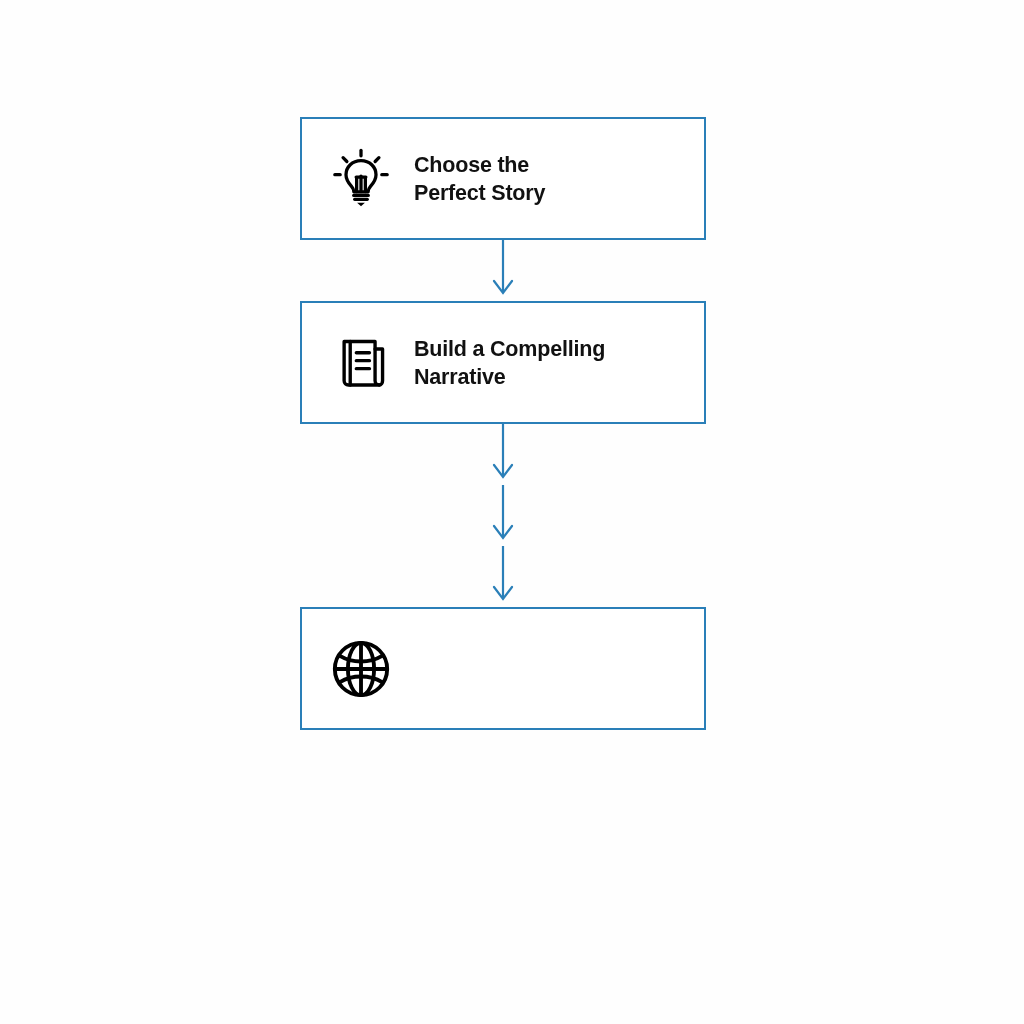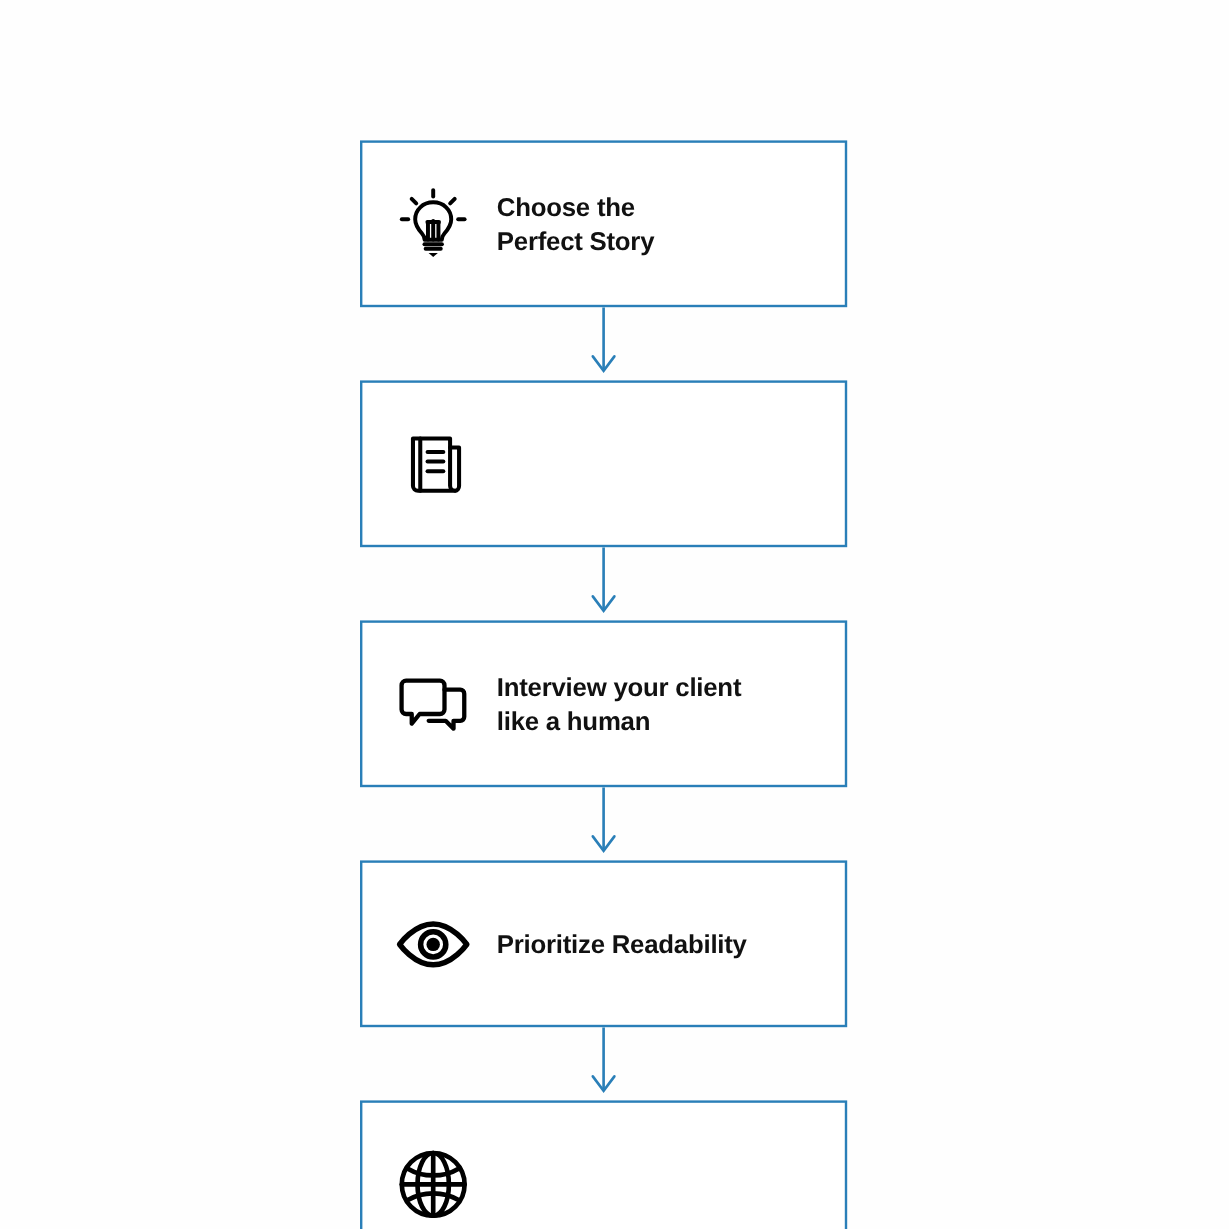--- a/index.html
+++ b/index.html
@@ -17,21 +17,21 @@
   #flowchart {
     position: absolute;
     left: 300px;
     top: 117px;
     width: 406px;
   }
 
   .step-row {
     position: relative;
     width: 406px;
-    height: 139px;
+    height: 123px;
     box-sizing: border-box;
     border: 2px solid #2a7fb8;
     background: #ffffff;
     display: flex;
     align-items: center;
   }
 
   .step-icon {
     width: 112px;
     min-width: 112px;
@@ -107,57 +107,39 @@
     <div class="step-icon">
       <svg width="60" height="60" viewBox="0 0 64 64" fill="none" stroke="#000000" stroke-width="3.6" stroke-linecap="round" stroke-linejoin="round">
         <path d="M14 9 L47 9 L47 51 C47 53.5 49 55.5 51.5 55.5 L18.5 55.5 C16 55.5 14 53.5 14 51 Z"></path>
         <path d="M47 17 L55 17 L55 51 C55 53.5 53.5 55.5 51.5 55.5"></path>
         <path d="M20.5 9 L20.5 55.5"></path>
         <line x1="27" y1="21" x2="41" y2="21"></line>
         <line x1="27" y1="29.5" x2="41" y2="29.5"></line>
         <line x1="27" y1="38" x2="41" y2="38"></line>
       </svg>
     </div>
+    <div class="step-label">Build a Compelling
+Narrative</div>
   </div>
 
   <div class="connector">
     <svg width="406" height="61" viewBox="0 0 406 61" fill="none" stroke="#2a7fb8" stroke-width="2.2" stroke-linecap="butt">
       <line x1="203" y1="0" x2="203" y2="52"></line>
       <polyline points="194,41 203,53 212,41" stroke-linejoin="miter" stroke-linecap="round"></polyline>
     </svg>
   </div>
 
-  <div class="step-row">
-    <div class="step-icon">
-      <svg width="64" height="54" viewBox="0 0 68 54" fill="none" stroke="#000000" stroke-width="3.8" stroke-linecap="round" stroke-linejoin="round">
-        <path d="M44 14 L58 14 C60 14 61.5 15.5 61.5 17.5 L61.5 38 C61.5 40 60 41.5 58 41.5 L52 41.5 L52 48.5 L45 41.5 L30 41.5"></path>
-        <path d="M10 6 L40 6 C42.2 6 44 7.8 44 10 L44 31.5 C44 33.7 42.2 35.5 40 35.5 L22 35.5 L15 44 L15 35.5 L10 35.5 C7.8 35.5 6 33.7 6 31.5 L6 10 C6 7.8 7.8 6 10 6 Z"></path>
-      </svg>
-    </div>
-    <div class="step-label">Interview your client
-like a human</div>
-  </div>
 
   <div class="connector">
     <svg width="406" height="61" viewBox="0 0 406 61" fill="none" stroke="#2a7fb8" stroke-width="2.2" stroke-linecap="butt">
       <line x1="203" y1="0" x2="203" y2="52"></line>
       <polyline points="194,41 203,53 212,41" stroke-linejoin="miter" stroke-linecap="round"></polyline>
     </svg>
   </div>
 
-  <div class="step-row">
-    <div class="step-icon">
-      <svg width="68" height="42" viewBox="0 0 68 42" fill="none">
-        <path d="M34 4 C50 4 62 21 62 21 C62 21 50 38 34 38 C18 38 6 21 6 21 C6 21 18 4 34 4 Z" stroke="#000000" stroke-width="4.6" stroke-linejoin="round"></path>
-        <circle cx="34" cy="21" r="10.5" stroke="#000000" stroke-width="4.6" fill="none"></circle>
-        <circle cx="34" cy="21" r="5.6" fill="#000000"></circle>
-      </svg>
-    </div>
-    <div class="step-label">Prioritize Readability</div>
-  </div>
 
   <div class="connector">
     <svg width="406" height="61" viewBox="0 0 406 61" fill="none" stroke="#2a7fb8" stroke-width="2.2" stroke-linecap="butt">
       <line x1="203" y1="0" x2="203" y2="52"></line>
       <polyline points="194,41 203,53 212,41" stroke-linejoin="miter" stroke-linecap="round"></polyline>
     </svg>
   </div>
 
   <div class="step-row">
     <div class="step-icon">

